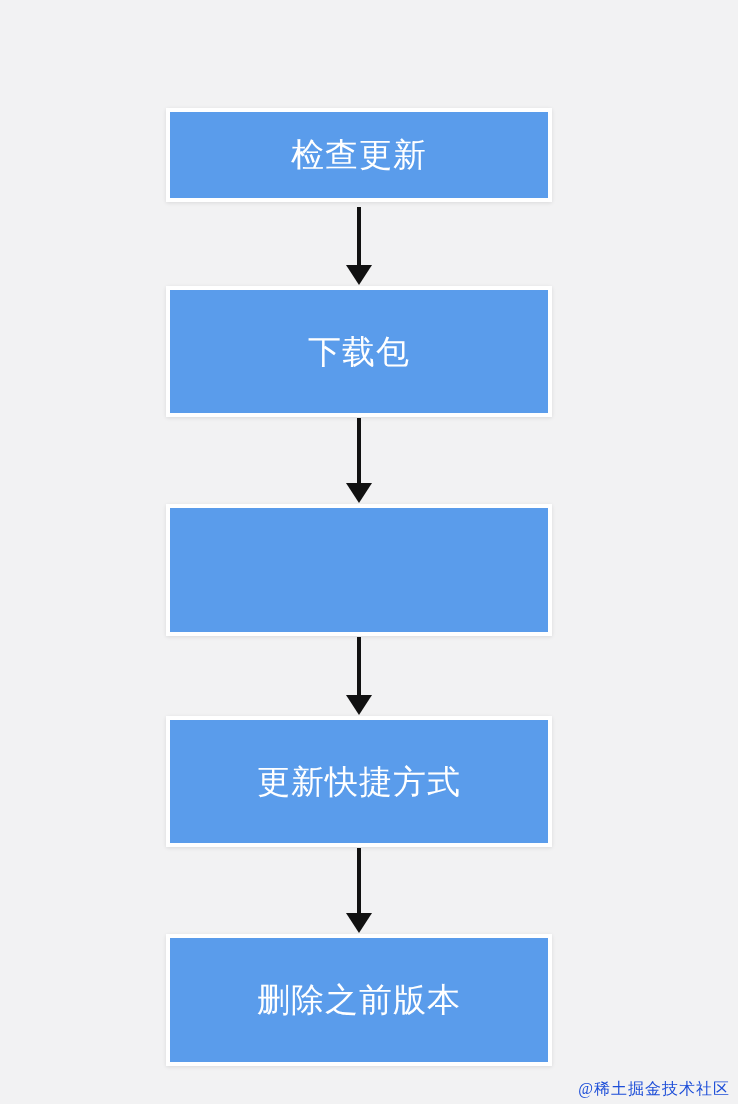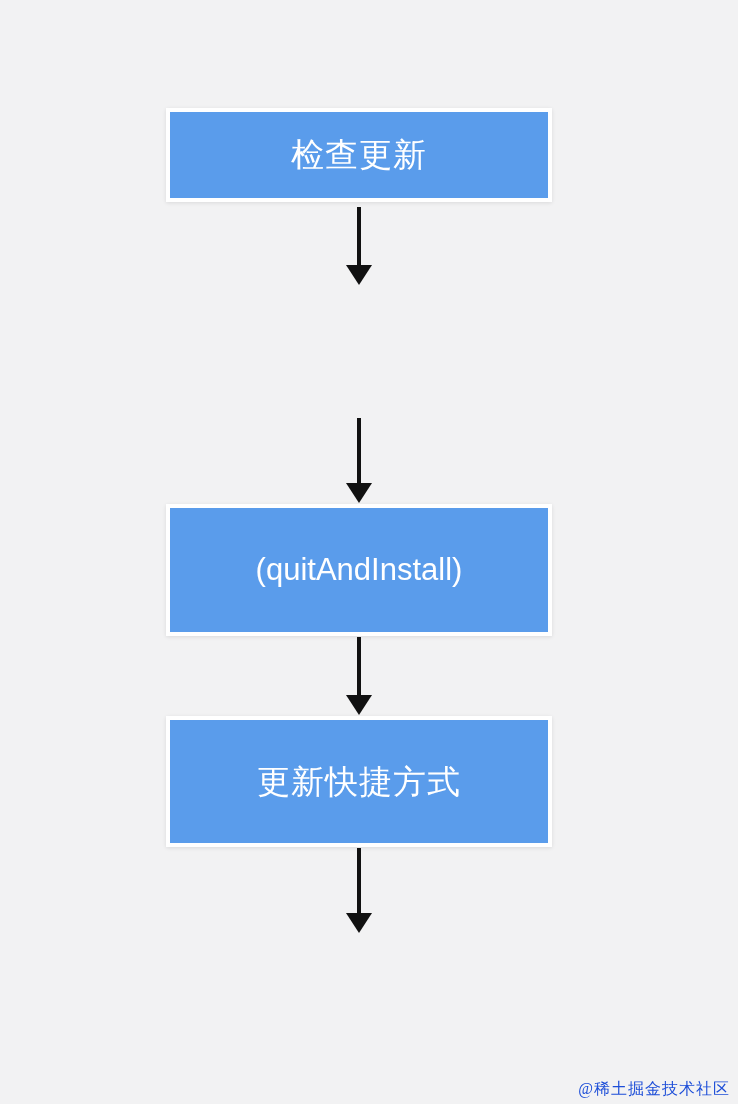--- a/index.html
+++ b/index.html
@@ -89,41 +89,48 @@
 
   <div class="node node-1">
     <div class="title">检查更新</div>
   </div>
 
   <div class="arrow arrow-1">
     <div class="shaft"></div>
     <div class="head"></div>
   </div>
 
+  <div class="node node-2">
+    <div class="title">下载包</div>
+
+  </div>
 
   <div class="arrow arrow-2">
     <div class="shaft"></div>
     <div class="head"></div>
   </div>
 
   <div class="node node-3">
-    <div class="subtitle">(quitAndInstall)</div>
   </div>
 
   <div class="arrow arrow-3">
     <div class="shaft"></div>
     <div class="head"></div>
   </div>
 
   <div class="node node-4">
     <div class="title">更新快捷方式</div>
 
   </div>
 
   <div class="arrow arrow-4">
     <div class="shaft"></div>
     <div class="head"></div>
   </div>
 
+  <div class="node node-5">
+    <div class="title">删除之前版本</div>
+
+  </div>
 
   <div class="watermark">@稀土掘金技术社区</div>
 
 </div>
 
 </body></html>

